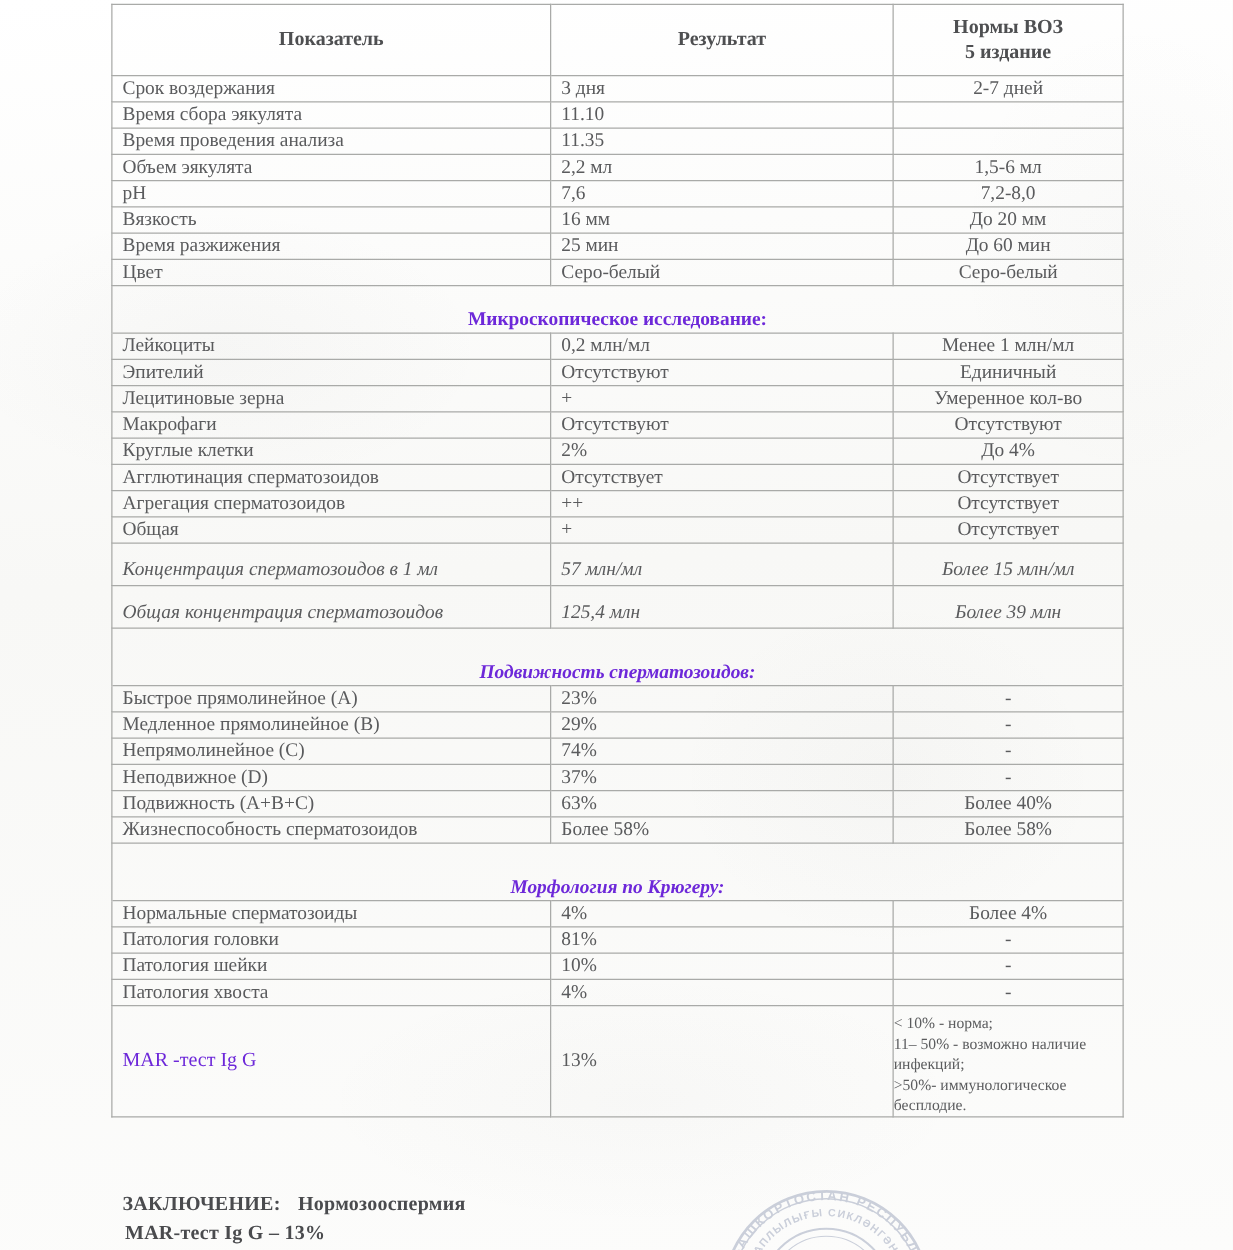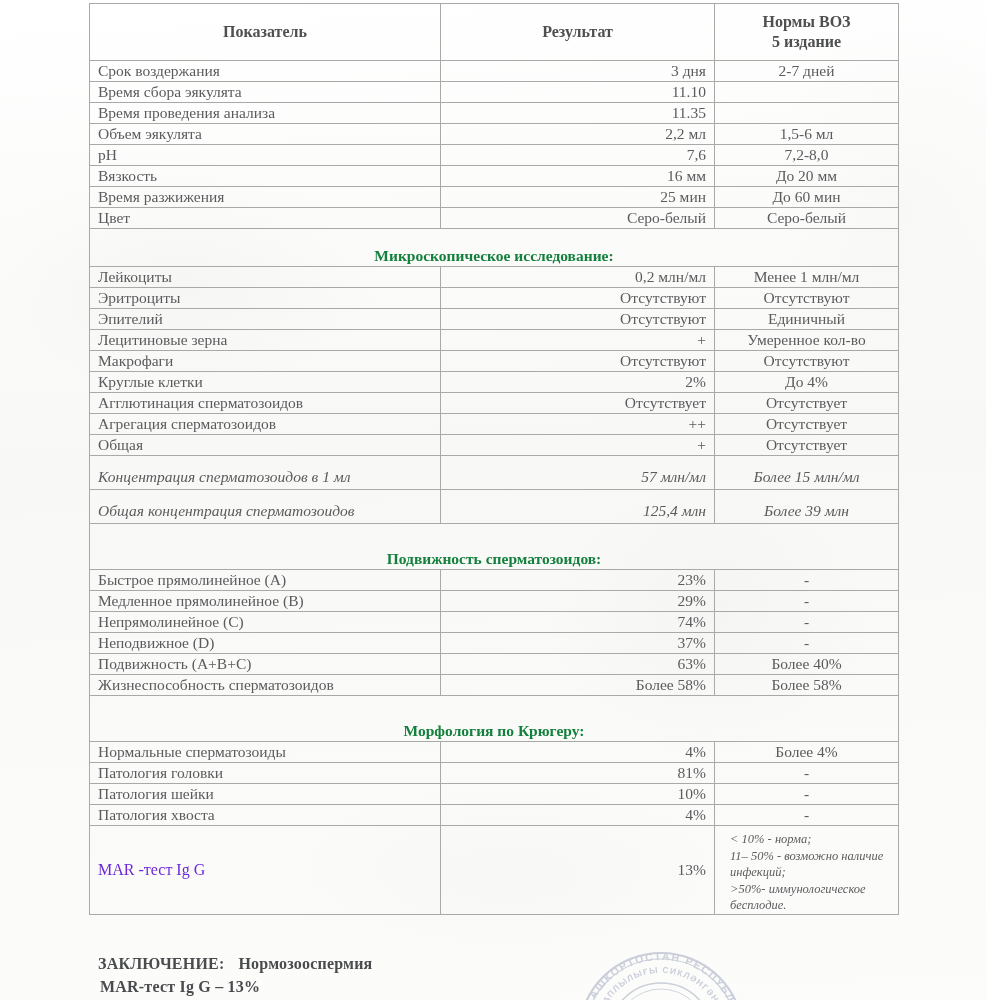--- a/index.html
+++ b/index.html
@@ -51,49 +51,49 @@
     color: #5a5b5d;
     vertical-align: middle;
     height: 21px;
     box-sizing: border-box;
   }
   col.c-name { width: 351px; }
   col.c-res  { width: 274px; }
   col.c-norm { width: 184px; }
 
   td.name   { text-align: left; }
-  td.val    { text-align: right; }
+  td.val    { text-align: left; }
   td.norm   { text-align: center; }
 
   
   tr.head td {
     height: 57px;
     text-align: center;
     font-weight: bold;
     font-size: 16px;
     color: #4e4f51;
     vertical-align: middle;
   }
   tr.head td.head-norm { line-height: 1.25; }
 
   
   tr.section td {
     height: 38px;
     text-align: center;
     font-weight: bold;
     font-size: 15.5px;
-    color: #15803d;
+    color: #6d28d9;
     vertical-align: bottom;
     padding-bottom: 1px;
     border-left: 1px solid #a9aaa8;
     border-right: 1px solid #a9aaa8;
     border-top: none;
     border-bottom: none;
   }
-  tr.section.sec-gap td { height: 46px; }
+  tr.section.sec-gap td { height: 46px; font-style: italic; }
 
   
   tr.tall td {
     height: 34px;
     vertical-align: bottom;
     padding-bottom: 3px;
     font-style: italic;
   }
 
   
@@ -105,23 +105,22 @@
     font-weight: normal;
     font-size: 16px;
     color: #6d28d9;
   }
   tr.mar td.norm {
     text-align: left;
     font-size: 12.5px;
     line-height: 1.32;
     vertical-align: top;
     padding-top: 5px;
-    padding-left: 15px;
+    padding-left: 0;
     color: #5b5c5e;
-    font-style: italic;
   }
   tr.mar td.norm div { white-space: normal; }
 
   
   .conclusion {
     position: absolute;
     left: 98px;
     top: 952px;
     font-weight: bold;
     font-size: 16px;
@@ -238,25 +237,20 @@
         </tr>
         <tr class="section">
           <td colspan="3">Микроскопическое исследование:</td>
         </tr>
         <tr class="body-row">
           <td class="name">Лейкоциты</td>
           <td class="val">0,2 млн/мл</td>
           <td class="norm">Менее 1 млн/мл</td>
         </tr>
         <tr class="body-row">
-          <td class="name">Эритроциты</td>
-          <td class="val">Отсутствуют</td>
-          <td class="norm">Отсутствуют</td>
-        </tr>
-        <tr class="body-row">
           <td class="name">Эпителий</td>
           <td class="val">Отсутствуют</td>
           <td class="norm">Единичный</td>
         </tr>
         <tr class="body-row">
           <td class="name">Лецитиновые зерна</td>
           <td class="val">+</td>
           <td class="norm">Умеренное кол-во</td>
         </tr>
         <tr class="body-row">

